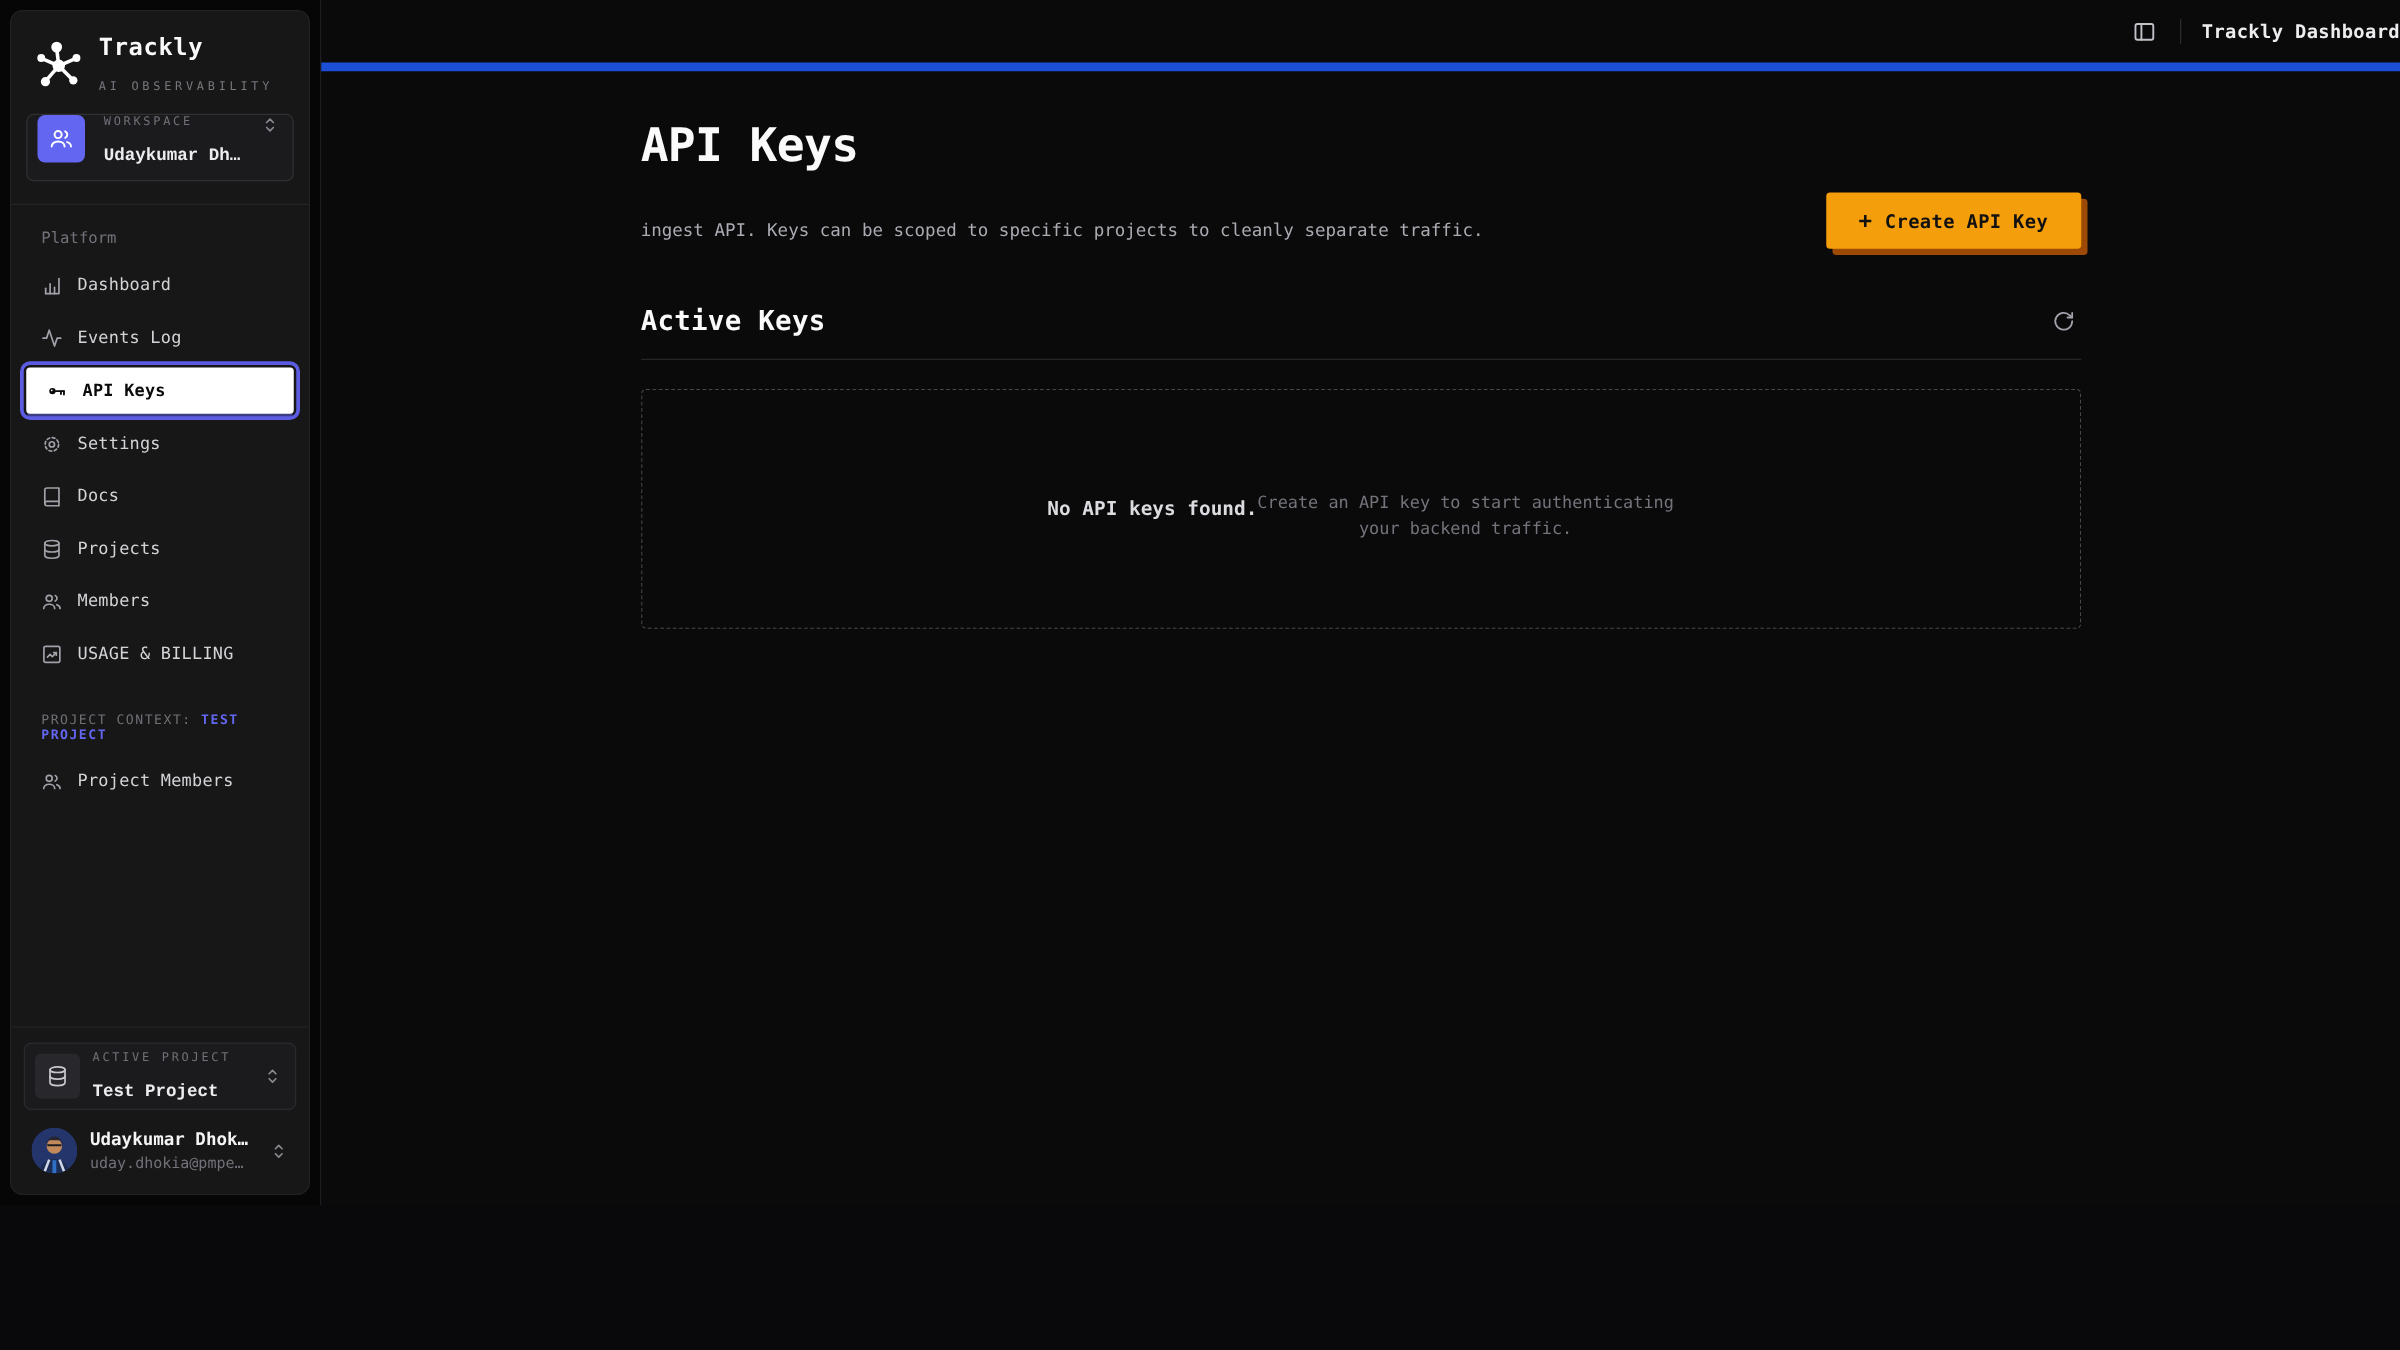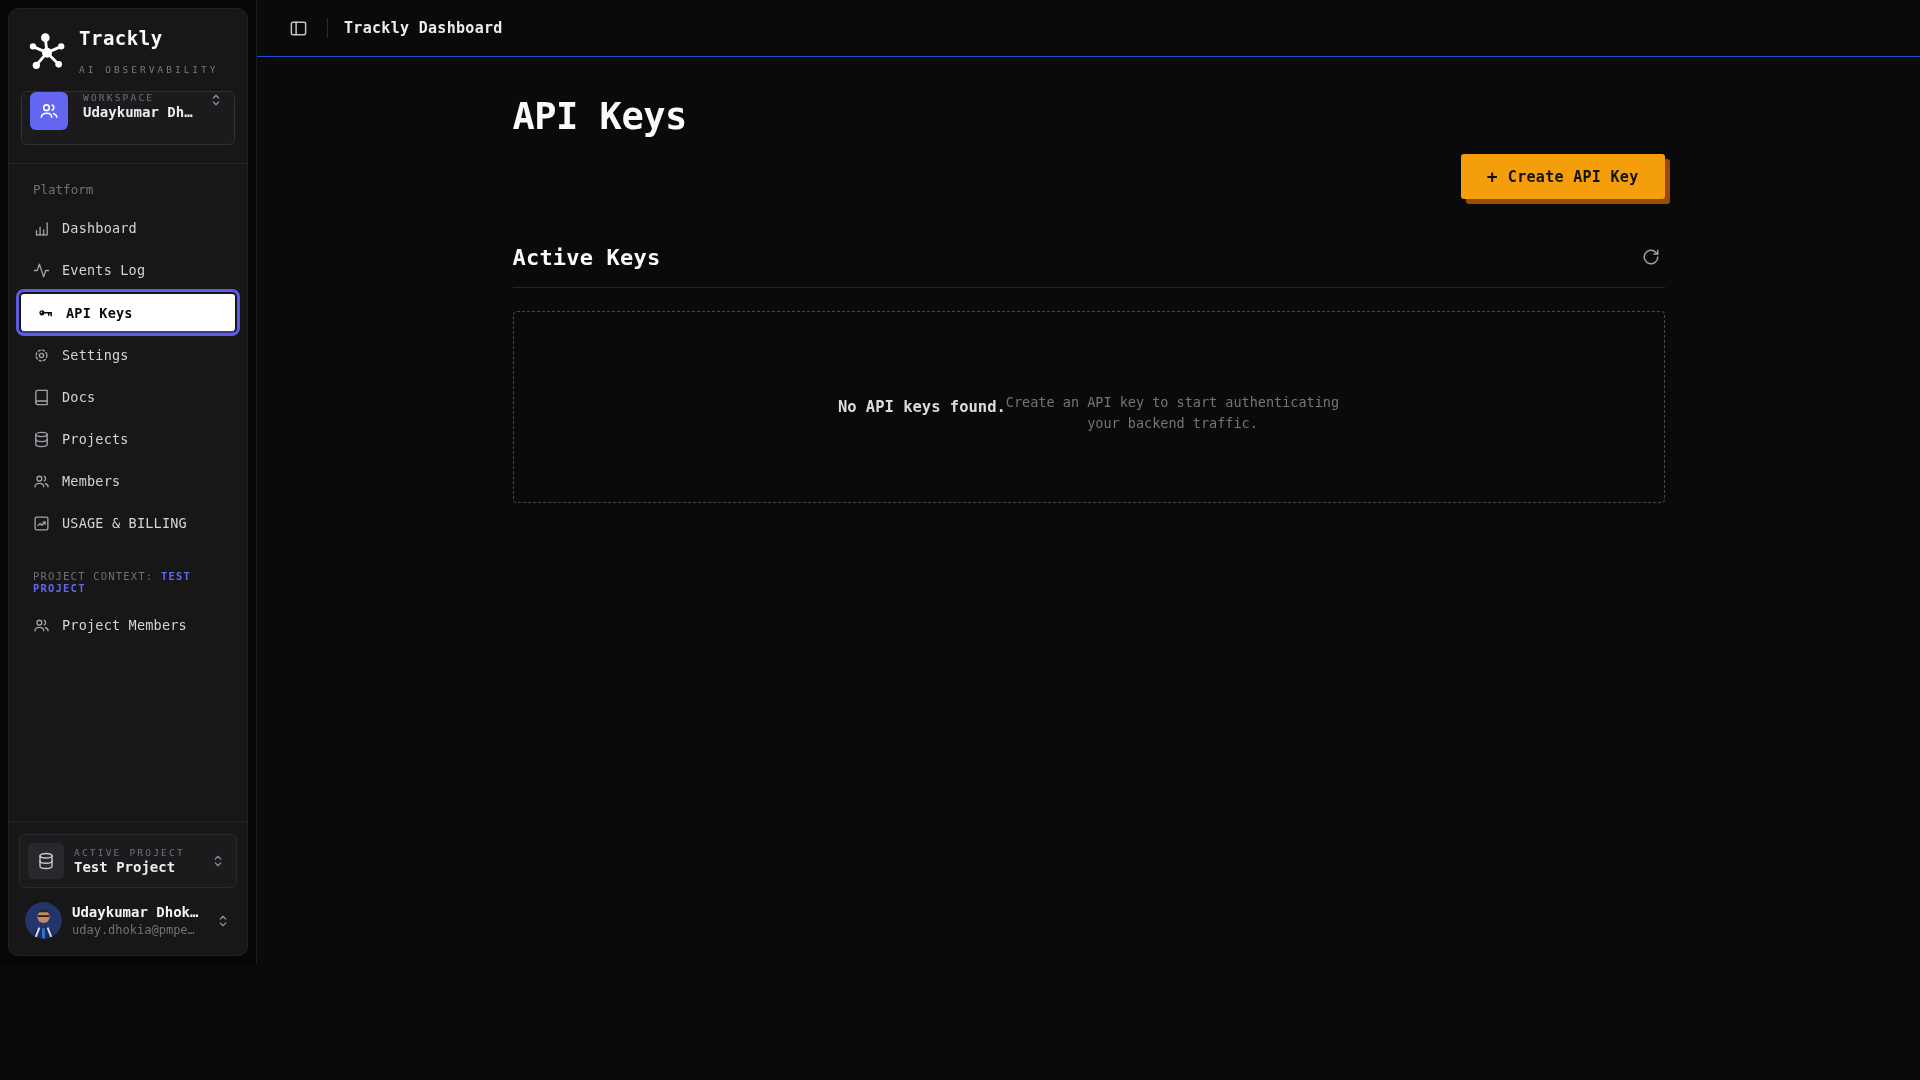--- a/index.html
+++ b/index.html
@@ -32,22 +32,22 @@
     background:#1b1b1e; border:1px solid #303034; border-radius:6px;
     display:flex; align-items:flex-start; gap:15px; padding:0 10px 0 8px;
     cursor:pointer;
   }
   .ws-icon {
     width:38px; height:38px; flex:0 0 38px; border-radius:6px;
     background:#6366f1; display:flex; align-items:center; justify-content:center;
   }
   .ws-meta { flex:1; min-width:0; }
   .ws-label { font-size:9.5px; letter-spacing:2.2px; color:#717179; }
-  .ws-value { font-size:14px; font-weight:700; color:#ededef; margin-top:1px;
-              white-space:nowrap; overflow:hidden; }
+  .ws-value { font-size:14px; font-weight:700; color:#ededef; margin-top:14px;
+              white-space:nowrap; overflow:hidden;font-family:Liberation Mono, monospace; }
   .chev { color:#8a8a92; flex:0 0 16px; }
 
   .sb-content { flex:1; padding:14px 8px 0 8px; overflow:hidden; }
   .sb-section-label { font-size:12.5px; color:#71717a; padding:4px 16px 10px 16px; }
   .sb-section-label.caps { font-size:10.5px; letter-spacing:1.6px; padding-top:22px; }
   .nav-item {
     height:42px; display:flex; align-items:center; gap:12px;
     padding:0 16px; border-radius:6px; cursor:pointer; color:#d4d4d8;
   }
   .nav-item .ni-icon { width:17px; height:17px; flex:0 0 17px; color:#a1a1aa; display:flex; }
@@ -75,22 +75,22 @@
   }
   .user-row { display:flex; align-items:center; gap:10px; padding:14px 6px 4px 6px; cursor:pointer; }
   .avatar { width:37px; height:37px; flex:0 0 37px; border-radius:50%; overflow:hidden; }
   .user-meta { flex:1; min-width:0; }
   .user-name { font-size:14px; font-weight:700; color:#f4f4f5; white-space:nowrap; overflow:hidden; }
   .user-email { font-size:12px; color:#71717a; margin-top:3px; white-space:nowrap; overflow:hidden; }
 
   
   .main { flex:1; display:flex; flex-direction:column; background:#0a0a0b; border-left:1px solid #1d1d21; }
   .topbar {
-    height:57px; flex:0 0 57px; border-bottom:1px solid #1d4ed8;
-    display:flex; align-items:center; padding:0 0 0 28px;
+    height:57px; flex:0 0 57px; border-bottom:7px solid #1d4ed8;
+    display:flex; align-items:center; padding:0 0 0 28px;justify-content:flex-end;
   }
   .tb-toggle { width:26px; height:26px; display:flex; align-items:center; justify-content:center;
                color:#c2c2c8; cursor:pointer; border-radius:4px; }
   .tb-sep { width:1px; height:20px; background:#2c2c30; margin:0 16px; }
   .tb-title { font-size:15px; font-weight:700; color:#ededef; letter-spacing:.3px; }
 
   .content { width:1152px; margin:0 auto; padding-top:38px; }
   .page-title { font-size:37px; font-weight:700; color:#fafafa; letter-spacing:-.5px; }
   .intro-row { display:flex; justify-content:space-between; align-items:flex-start; margin-top:14px; }
   .page-desc { font-size:14px; color:#abacb3; line-height:22px; }
@@ -347,20 +347,21 @@
       <span class="tb-title">Trackly Dashboard</span>
     </header>
 
     <div class="content">
 
       <h1 class="page-title">API Keys</h1>
 
       <div class="intro-row">
         <p class="page-desc">
           <br>
+          <span>ingest API. Keys can be scoped to specific projects to cleanly separate traffic.</span>
         </p>
         <button class="create-btn">
           <span class="plus">+</span>
           <span>Create API Key</span>
         </button>
       </div>
 
       <div class="section-head">
         <h2 class="section-title">Active Keys</h2>
         <button class="refresh-btn">

